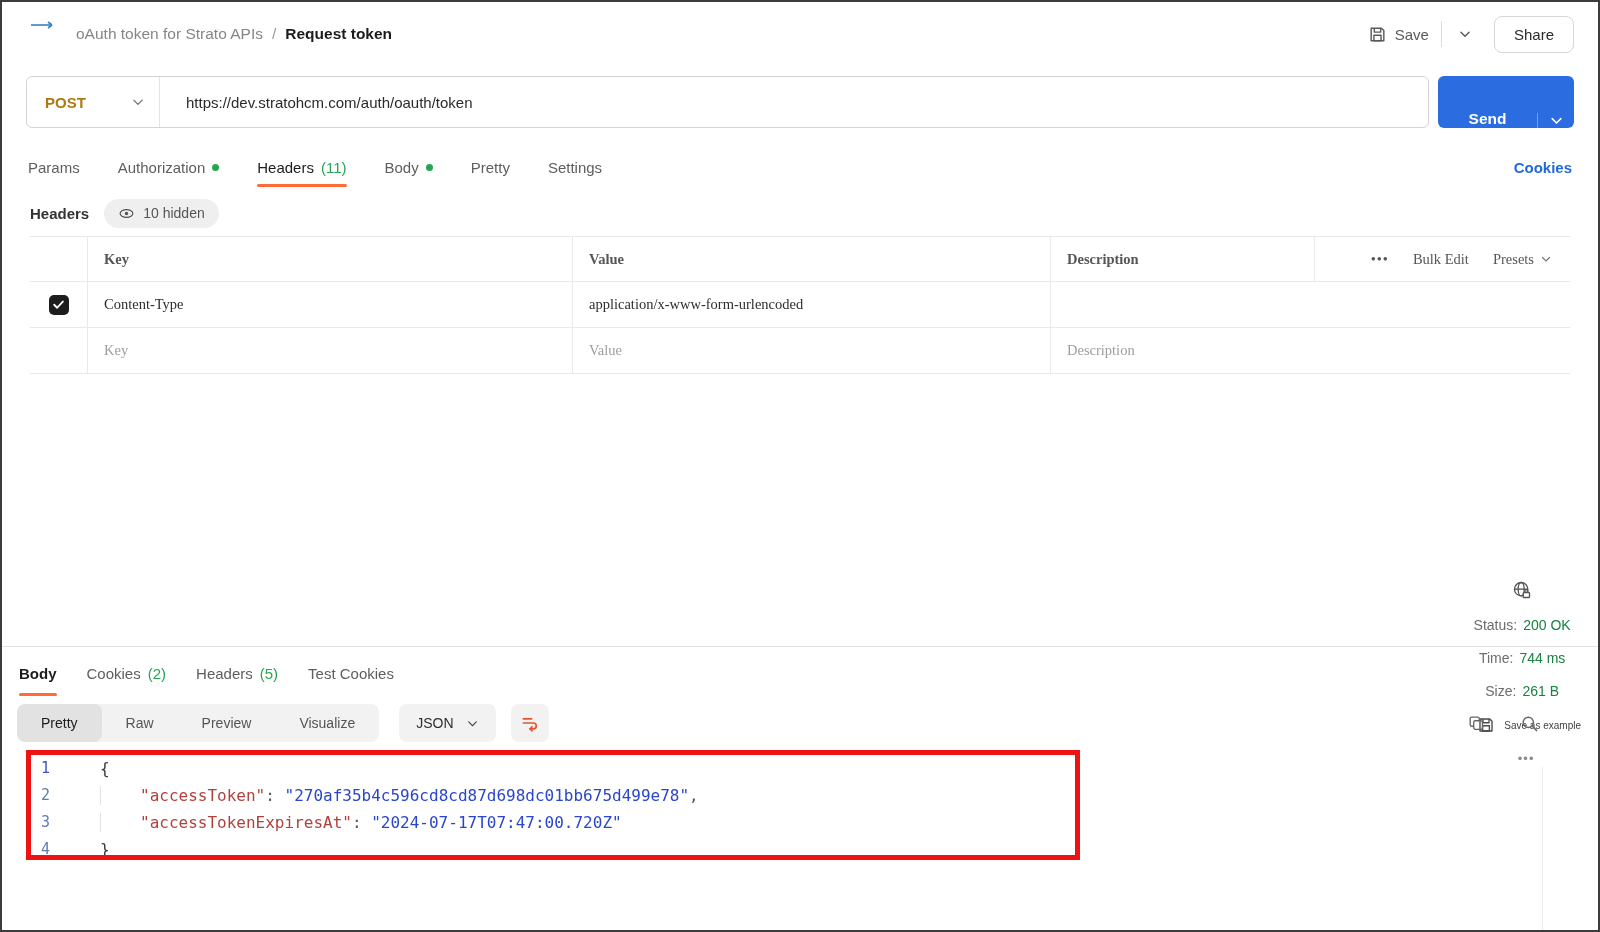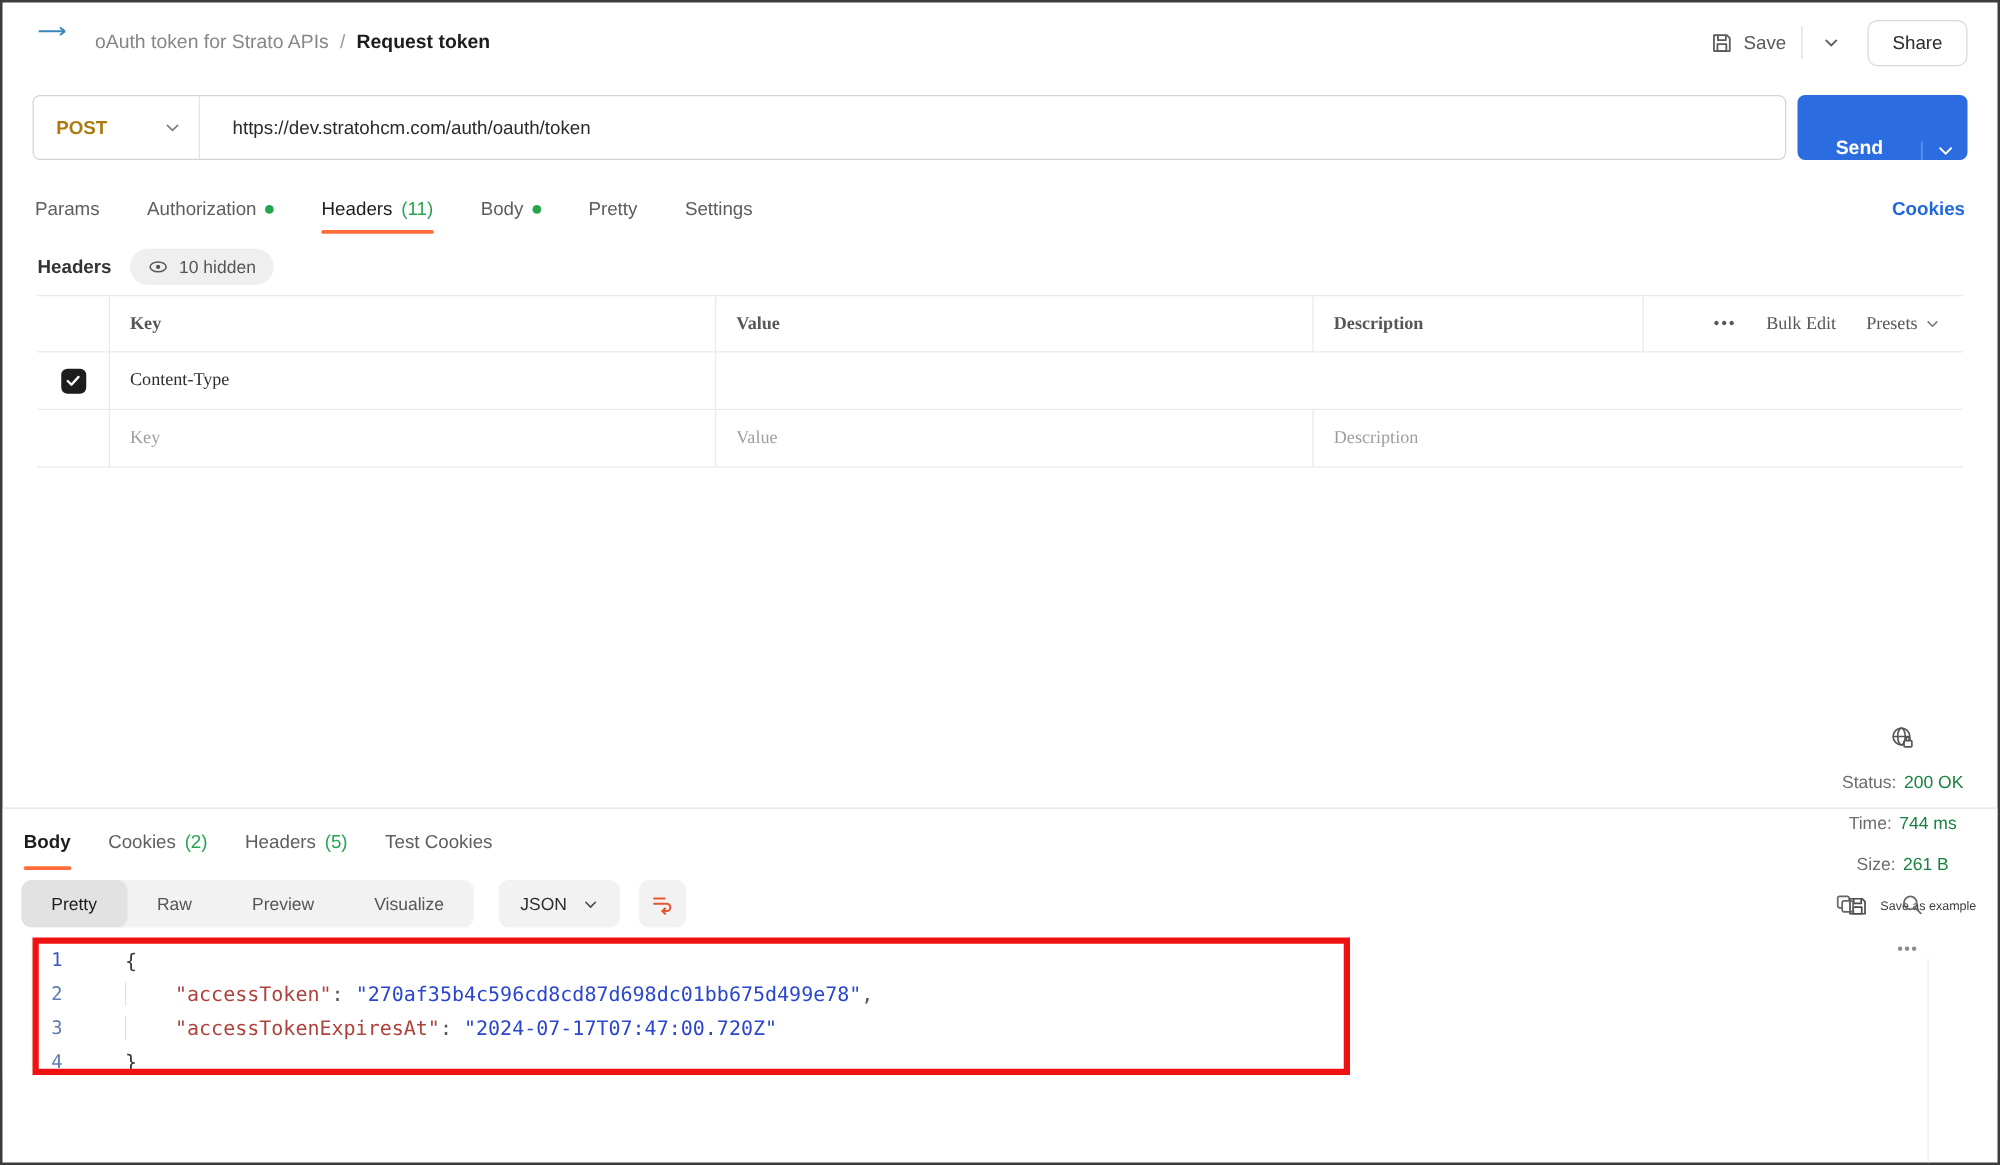--- a/index.html
+++ b/index.html
@@ -220,20 +220,21 @@
   </div>
   <div class="hrow data">
     <div class="hcell checkbox-cell">
       <span class="checkbox">
         <svg width="13" height="13" viewBox="0 0 24 24" fill="none" stroke="#fff" stroke-width="3.4" stroke-linecap="round" stroke-linejoin="round">
             <path d="M4 12.5l5.5 5.5L20 6.5"></path>
           </svg>
       </span>
     </div>
     <div class="hcell bl cell-text">Content-Type</div>
+    <div class="hcell bl cell-text">application/x-www-form-urlencoded</div>
     <div class="hcell bl cell-text"></div>
     <div class="hcell"></div>
   </div>
   <div class="hrow data">
     <div class="hcell checkbox-cell"></div>
     <div class="hcell bl cell-text placeholder">Key</div>
     <div class="hcell bl cell-text placeholder">Value</div>
     <div class="hcell bl cell-text placeholder">Description</div>
     <div class="hcell"></div>
   </div>

